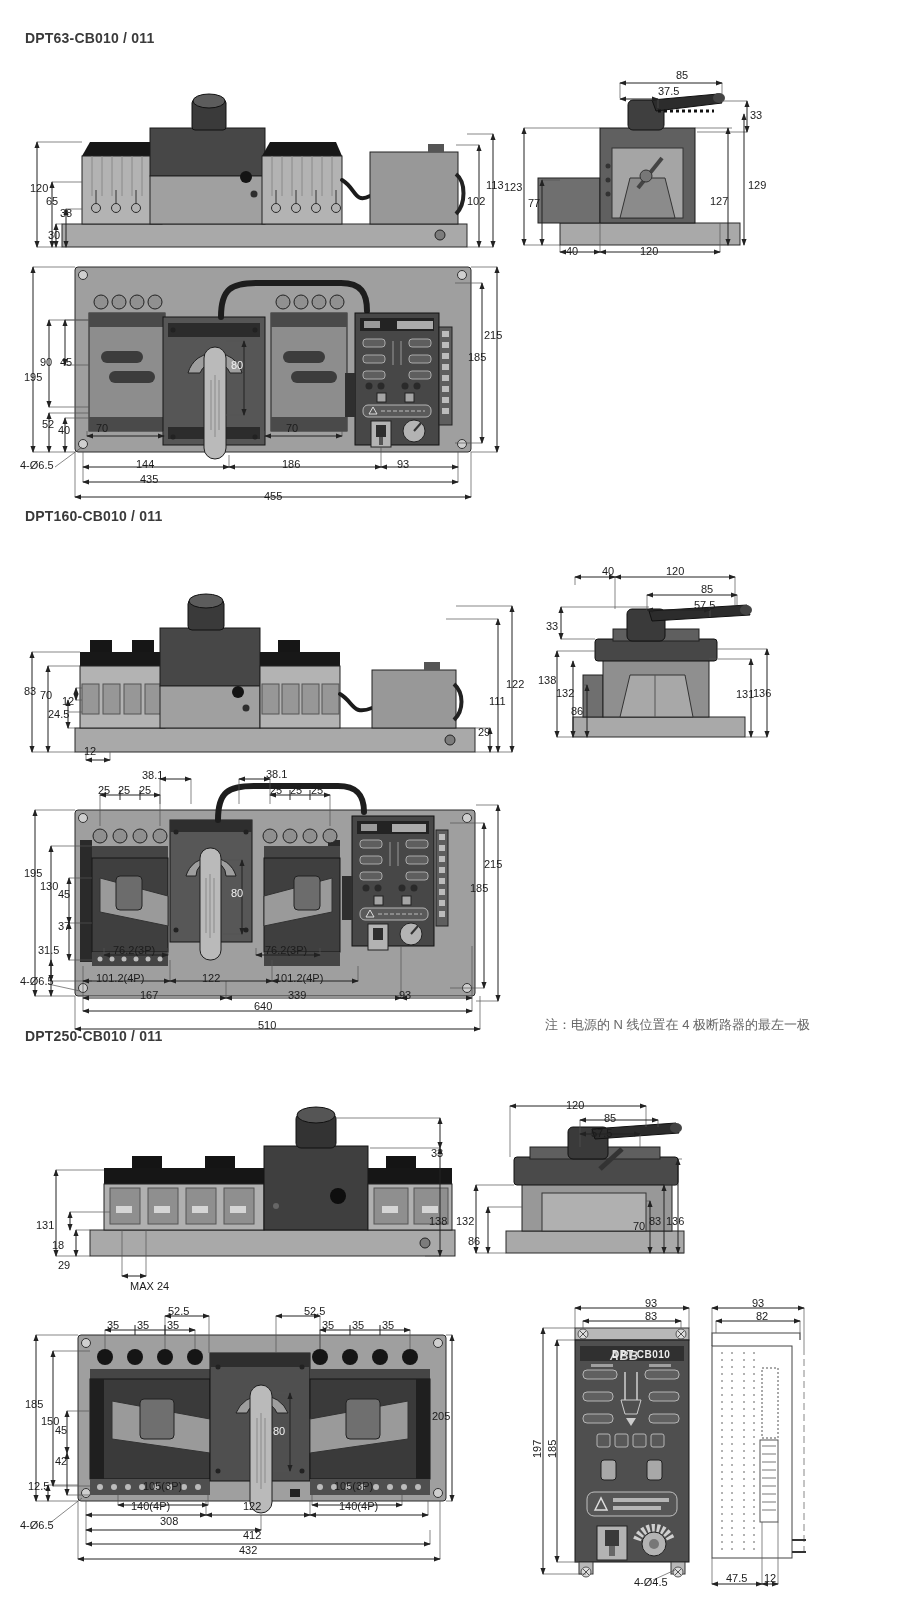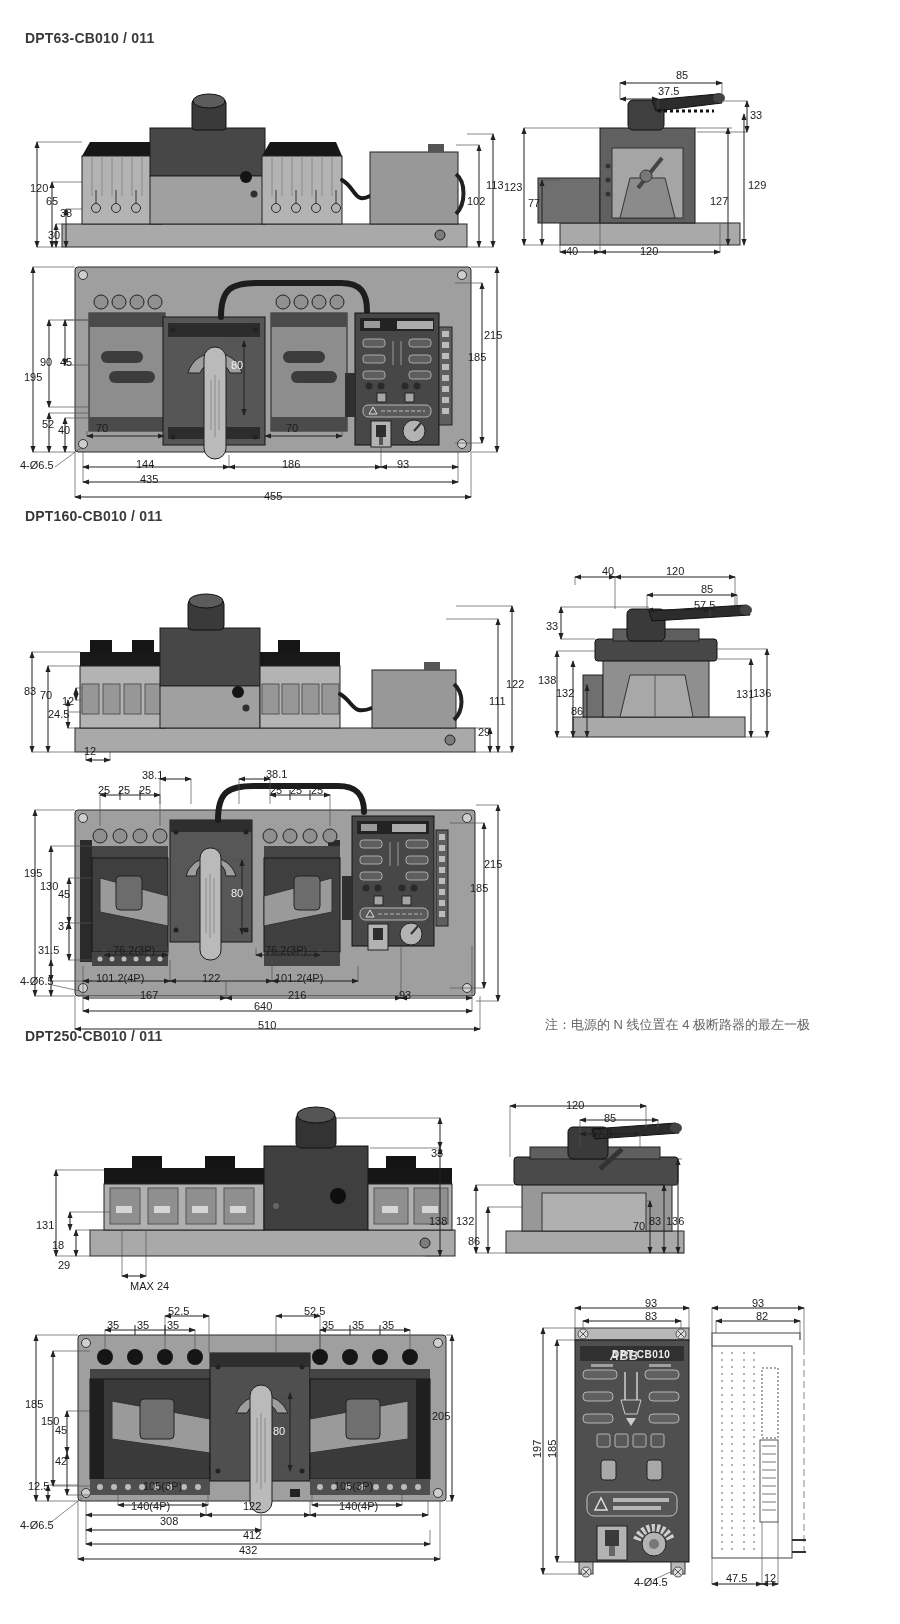--- a/index.html
+++ b/index.html
@@ -516,21 +516,21 @@
   <span class="dim light" style="left:231px;top:888px">80</span>
   <span class="dim" style="left:484px;top:859px">215</span>
   <span class="dim" style="left:470px;top:883px">185</span>
   <span class="dim" style="left:113px;top:945px">76.2(3P)</span>
   <span class="dim" style="left:265px;top:945px">76.2(3P)</span>
   <span class="dim" style="left:20px;top:976px">4-Ø6.5</span>
   <span class="dim" style="left:96px;top:973px">101.2(4P)</span>
   <span class="dim" style="left:202px;top:973px">122</span>
   <span class="dim" style="left:275px;top:973px">101.2(4P)</span>
   <span class="dim" style="left:140px;top:990px">167</span>
-  <span class="dim" style="left:288px;top:990px">216</span>
+  <span class="dim" style="left:288px;top:990px">339</span>
   <span class="dim" style="left:399px;top:990px">93</span>
   <span class="dim" style="left:254px;top:1001px">640</span>
   <span class="dim" style="left:258px;top:1020px">510</span>
 
   <svg style="left:40px;top:1078px" width="425" height="220" viewBox="0 0 425 220">
     <defs>
         <marker id="m7" viewBox="0 0 8 8" refX="7" refY="3" markerWidth="7" markerHeight="7" orient="auto-start-reverse">
           <path d="M0,0L8,3L0,6Z" fill="#222"></path>
         </marker>
       </defs>

